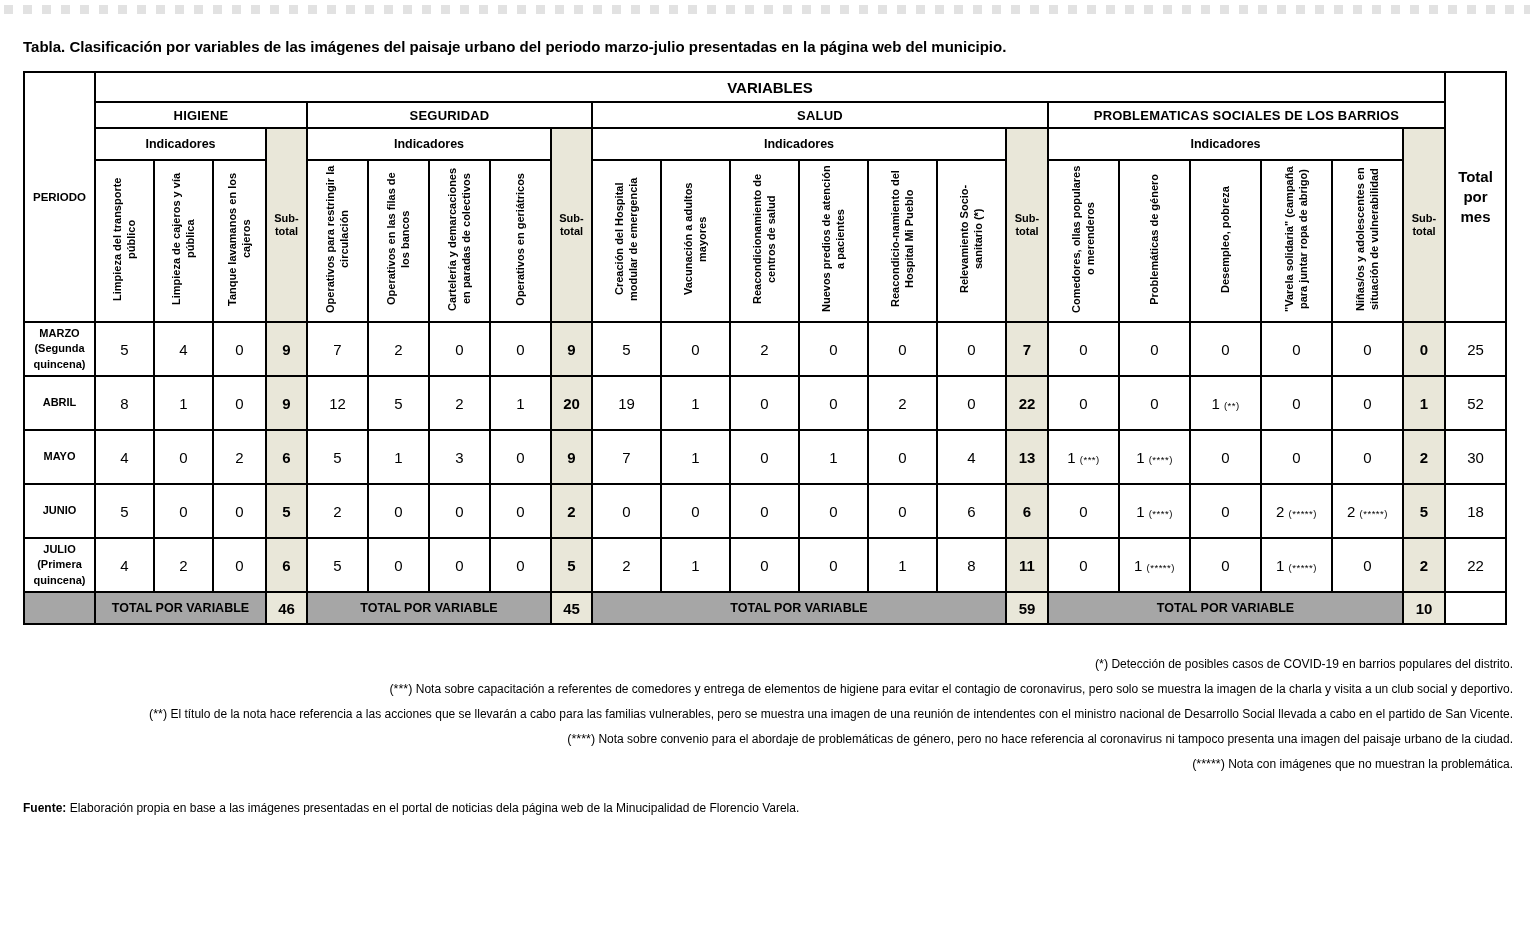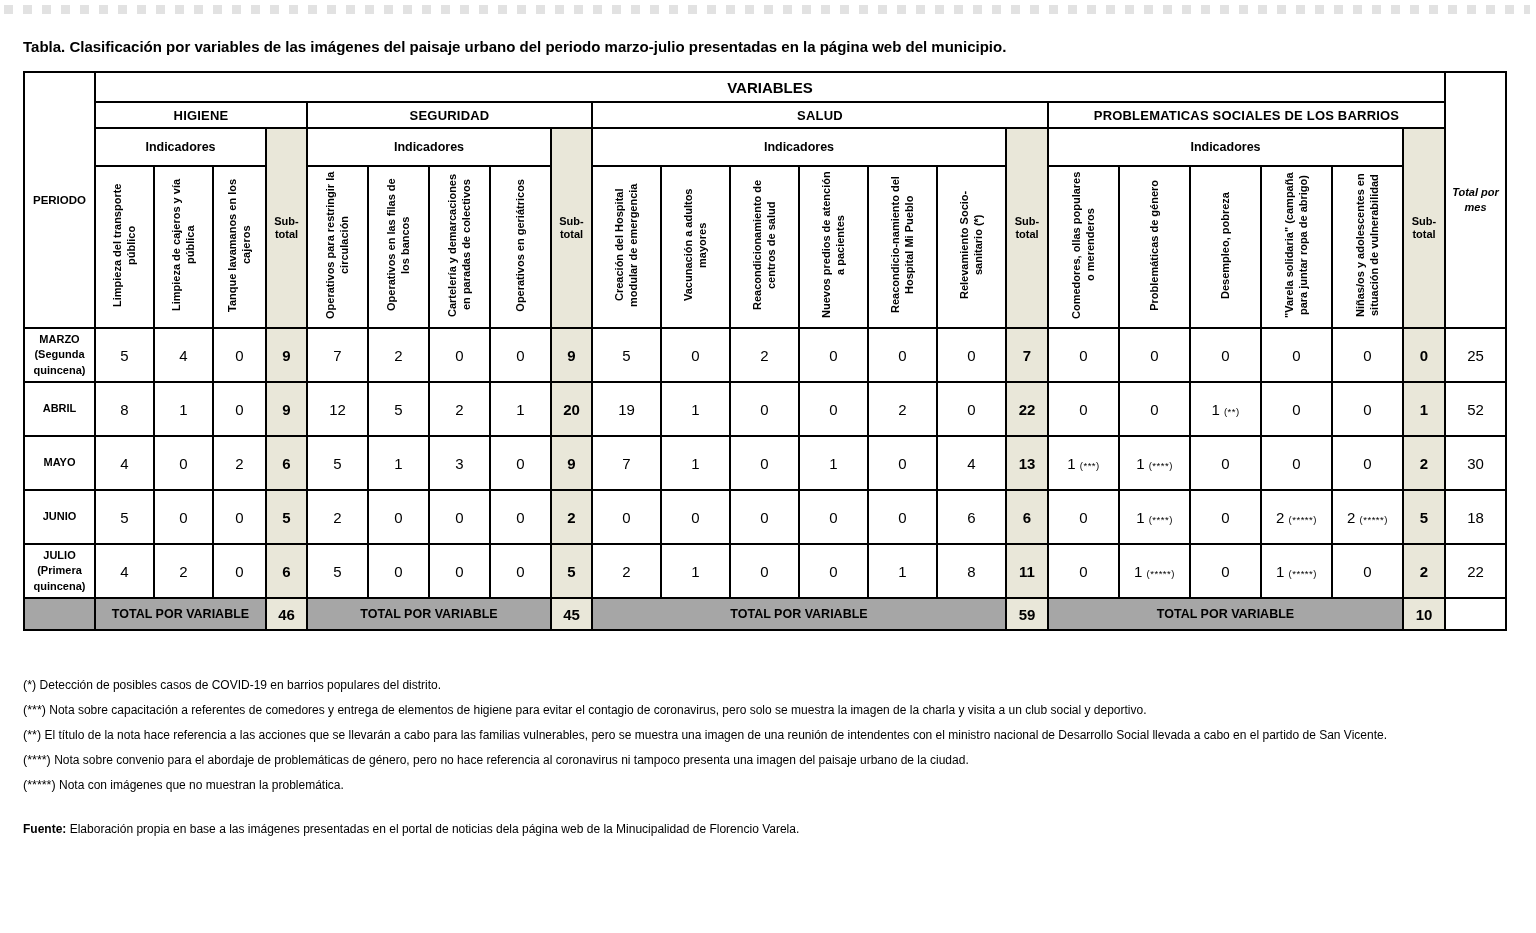--- a/index.html
+++ b/index.html
@@ -4,41 +4,41 @@
 <style>
   html,body{margin:0;padding:0;background:#fff;}
   body{width:1536px;height:933px;font-family:"Liberation Sans",sans-serif;color:#000;overflow:hidden;}
   .top-dashes{height:9px;margin:5px 0 0 4px;width:1526px;
     background:repeating-linear-gradient(90deg,#e2e2e2 0 9px,#ffffff 9px 19px);}
   .page{padding:0 23px;}
   .title{font-weight:bold;font-size:15px;margin:24px 0 16px 0;}
   table{border-collapse:collapse;table-layout:fixed;}
   th,td{border:2px solid #000;padding:0 2px;text-align:center;vertical-align:middle;
     overflow:hidden;}
-  tr.hr1{height:30px} tr.hr2{height:26px} tr.hr3{height:38px}
+  tr.hr1{height:30px} tr.hr2{height:26px} tr.hr3{height:32px}
   th.corner{font-size:11.5px;}
   th.variables{font-size:15px;}
   th.grp{font-size:13px;letter-spacing:.2px;}
   th.ind{font-size:12.5px;}
   th.sub-h{background:var(--beige);font-size:11px;line-height:1.2;}
-  th.tpm{font-size:11px;line-height:1.35;font-style:italic;}
+  th.tpm{font-size:15px;line-height:1.35;}
   tr.rot-row{height:158px;}
   th.rot{padding:3px 1px;}
   .rt{writing-mode:vertical-rl;transform:rotate(180deg);display:inline-block;
     max-height:150px;font-size:11px;font-weight:bold;line-height:1.3;text-align:center;}
   tr.data-row{height:54px;}
   th.period{font-size:11px;line-height:1.4;}
   td.num{font-size:15px;font-weight:normal;}
   td.sub{background:var(--beige);font-size:15px;font-weight:bold;}
   .fm{font-size:9.5px;letter-spacing:.5px;}
   tr.totals{height:32px;border-radius:13px;}
   tr.totals td.gray{background:var(--gray);}
   tr.totals td.lbl{font-weight:bold;font-size:12.5px;}
   tr.totals td.white{background:#fff;}
-  .footnotes{margin-top:47px;}
+  .footnotes{margin-top:32px;text-align:right;}
   .fn{margin:0 0 11px 0;font-size:12px;}
   .fnm{font-size:12.5px;}
   .source{margin:30px 0 12px 0;font-size:12px;}
   .source b{font-size:12px;}
   :root{--beige:#e9e7d9;--gray:#a6a6a6;}
 </style>
 </head>
 <body>
 
 <div class="top-dashes"></div>

